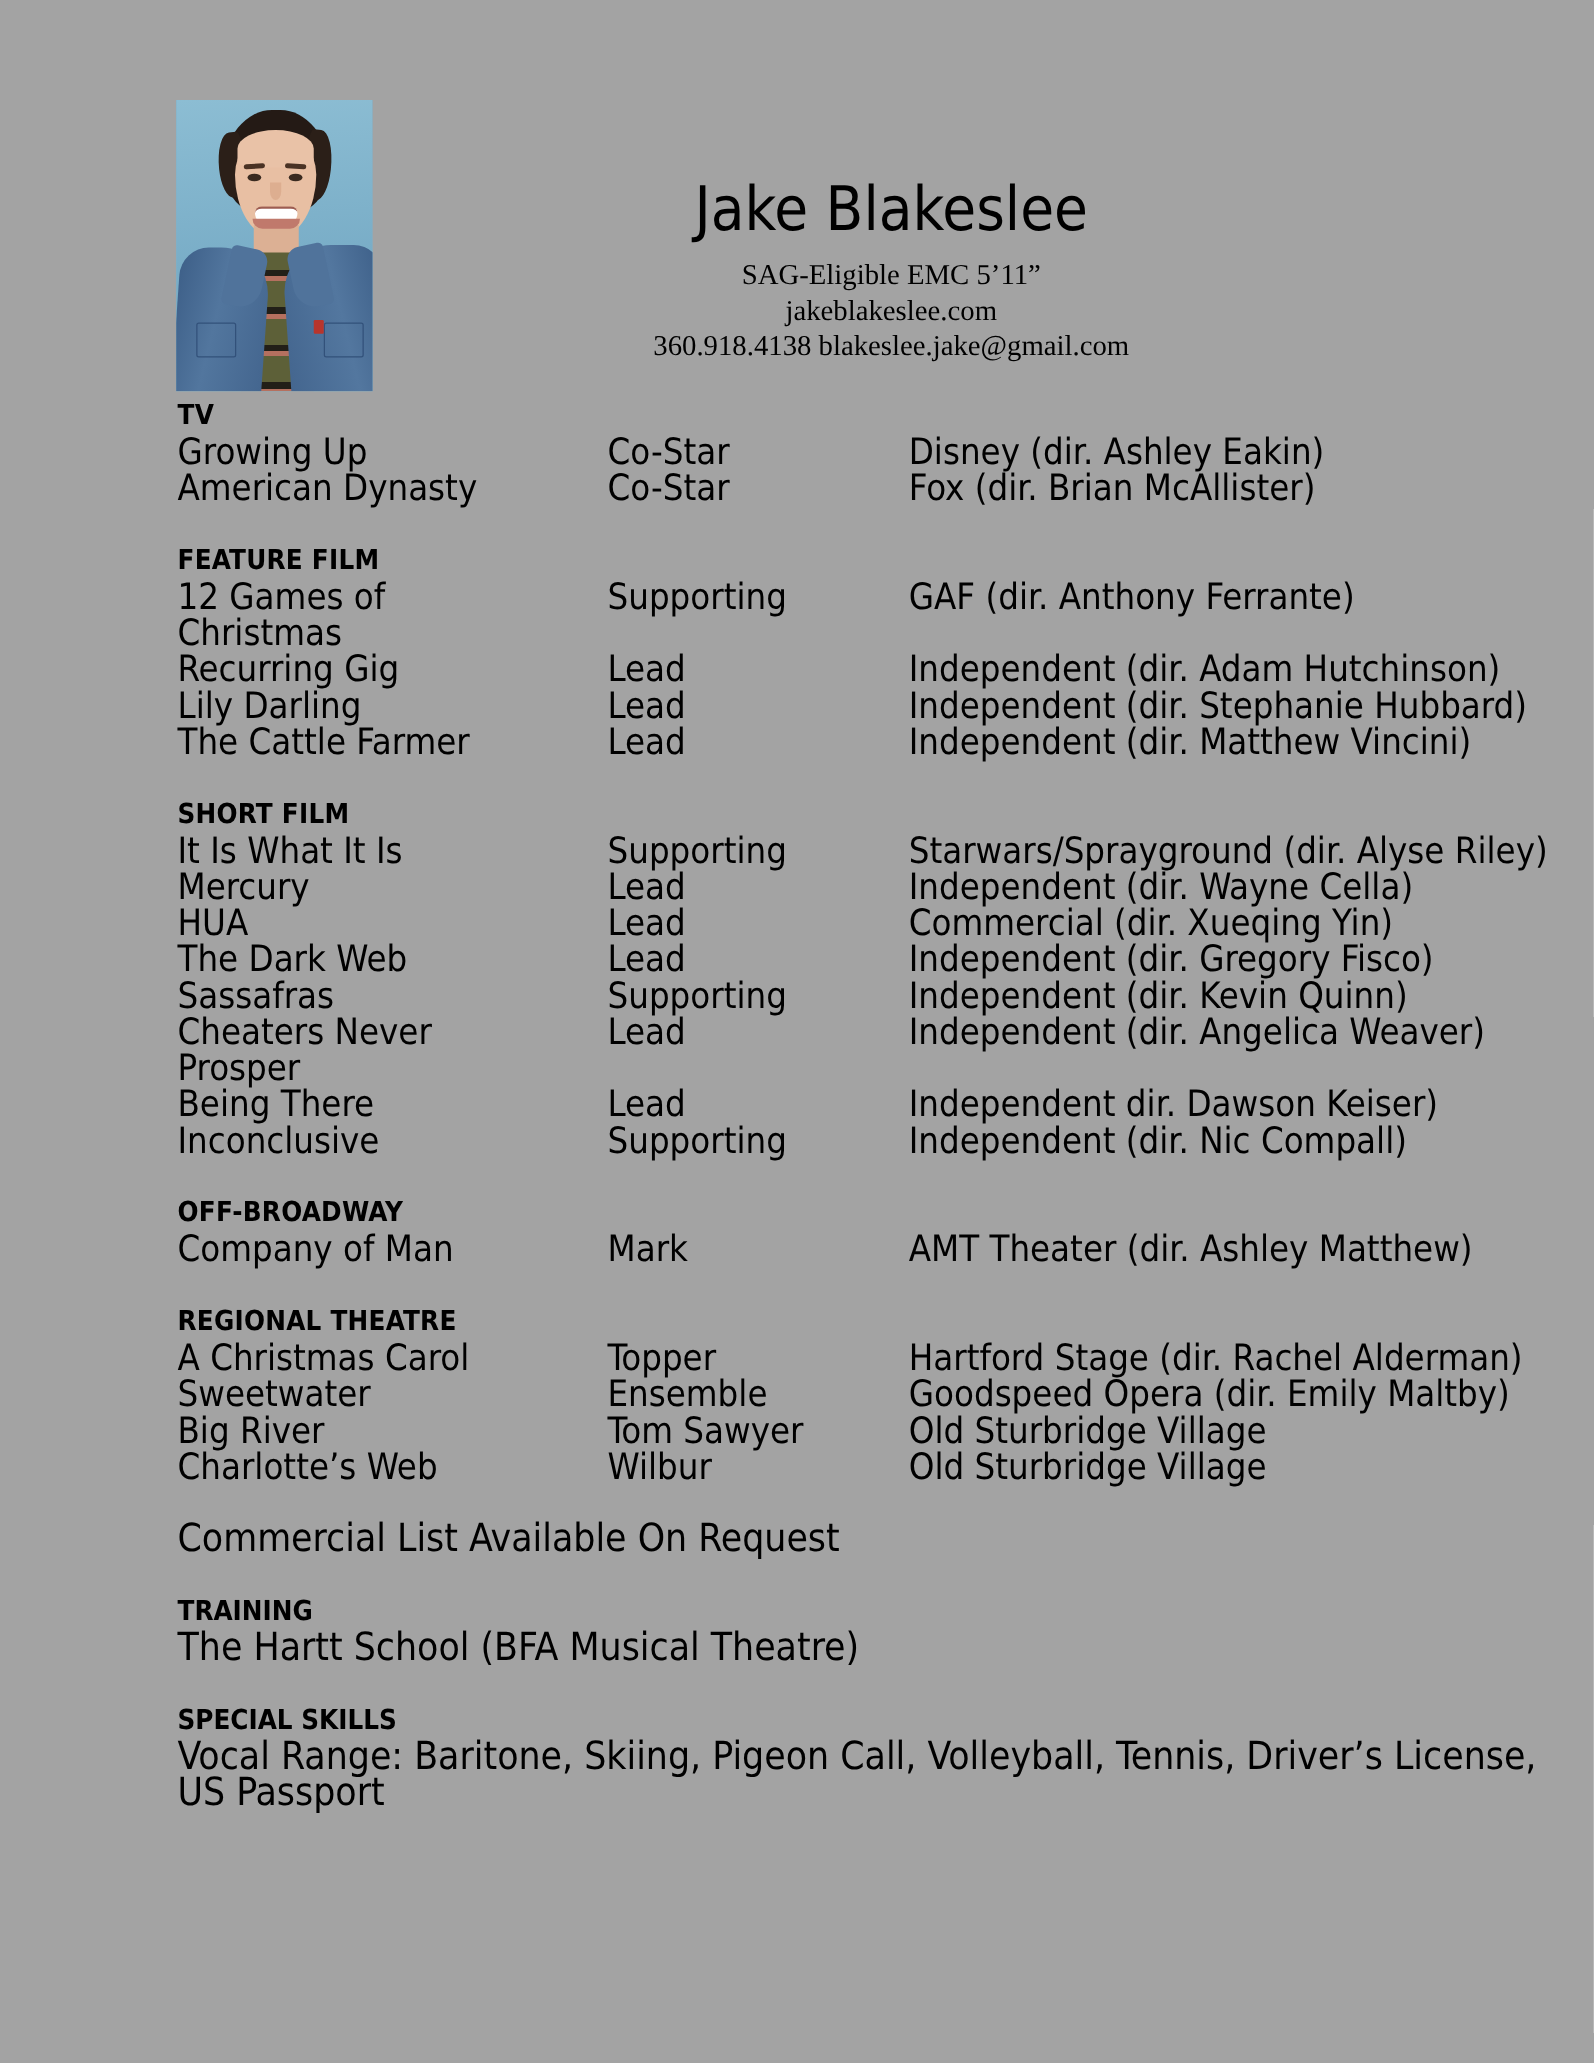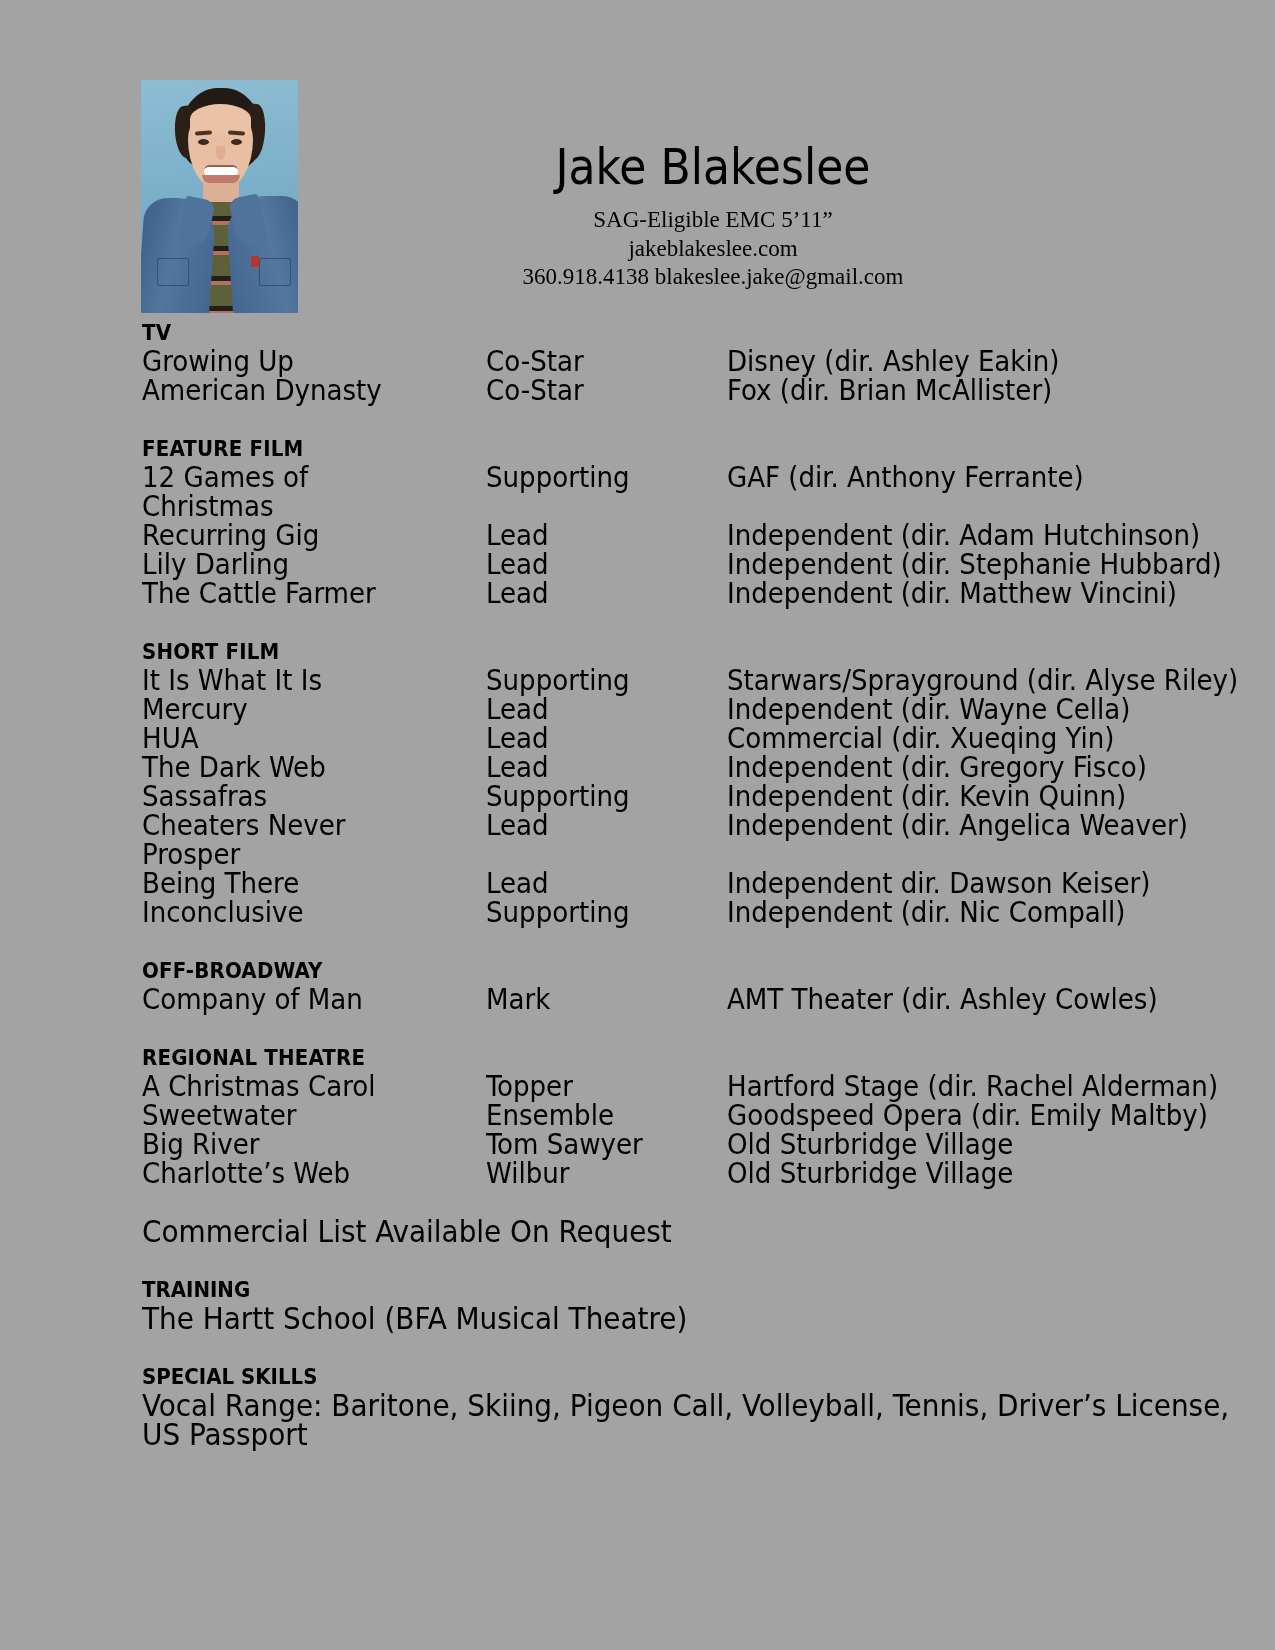--- a/index.html
+++ b/index.html
@@ -417,21 +417,21 @@
             <div class="c-role">Supporting</div>
             <div class="c-house">Independent (dir. Nic Compall)</div>
           </div>
           <div class="gap"></div>
         </div>
         <div class="section">
           <div class="section-head">OFF-BROADWAY</div>
           <div class="credit-row">
             <div class="c-title">Company of Man</div>
             <div class="c-role">Mark</div>
-            <div class="c-house">AMT Theater (dir. Ashley Cowles)</div>
+            <div class="c-house">AMT Theater (dir. Ashley Matthew)</div>
           </div>
           <div class="gap"></div>
         </div>
         <div class="section">
           <div class="section-head">REGIONAL THEATRE</div>
           <div class="credit-row">
             <div class="c-title">A Christmas Carol</div>
             <div class="c-role">Topper</div>
             <div class="c-house">Hartford Stage (dir. Rachel Alderman)</div>
           </div>

